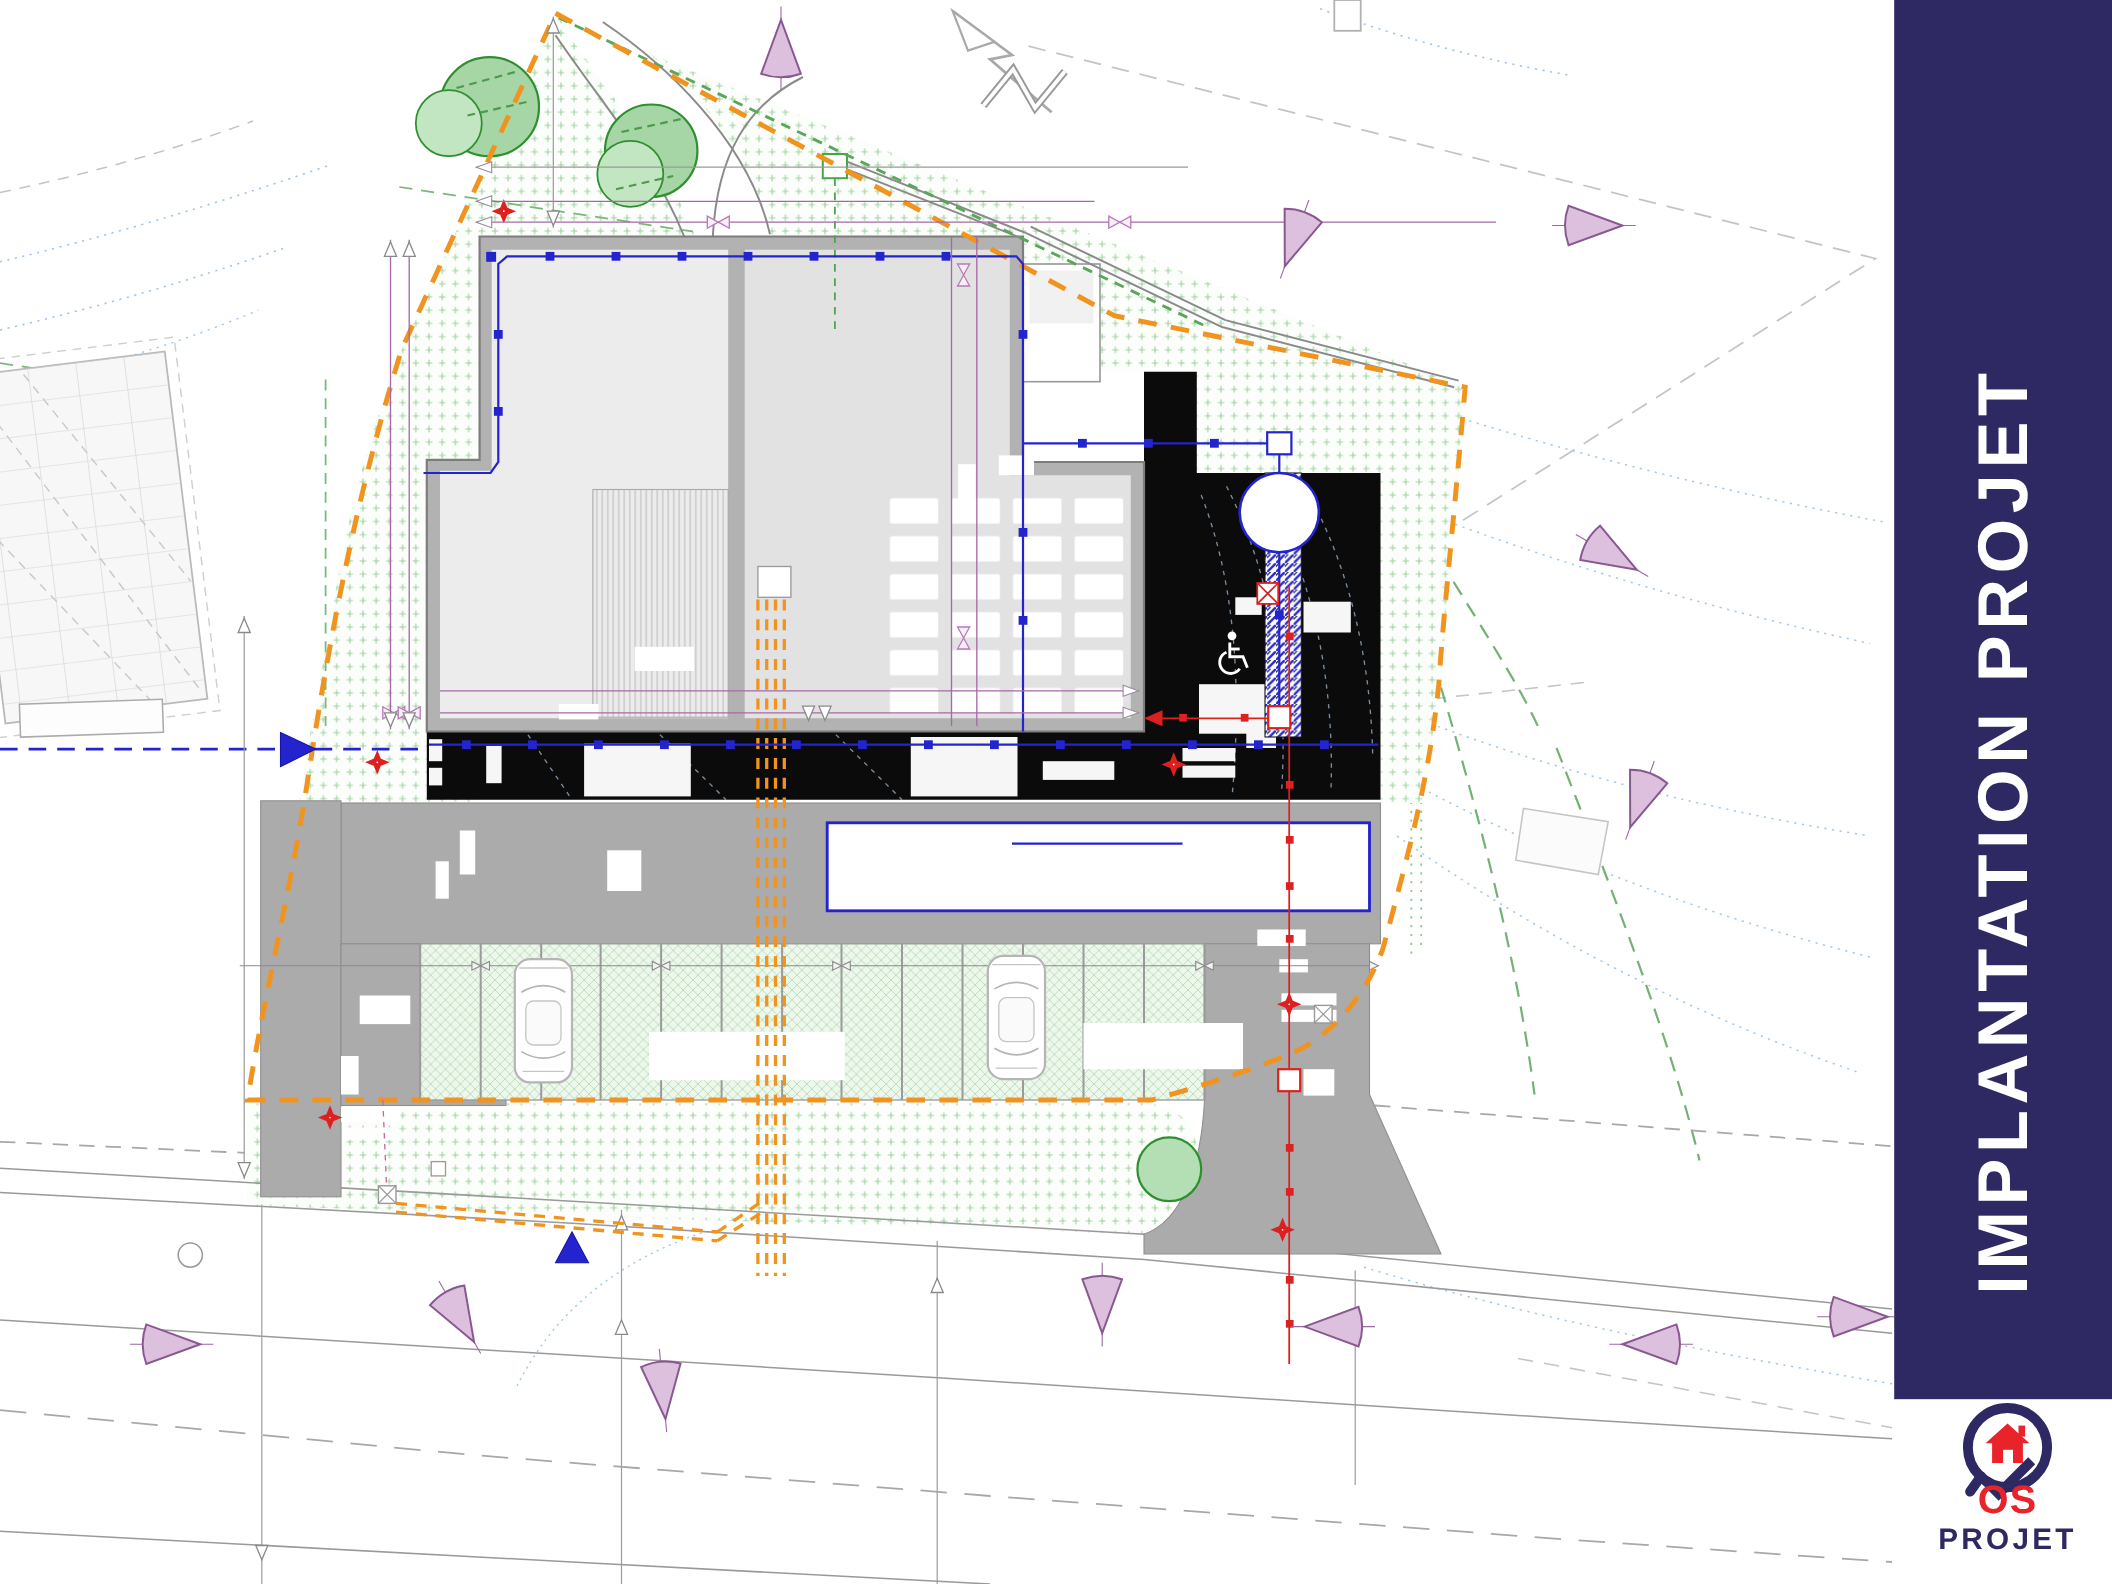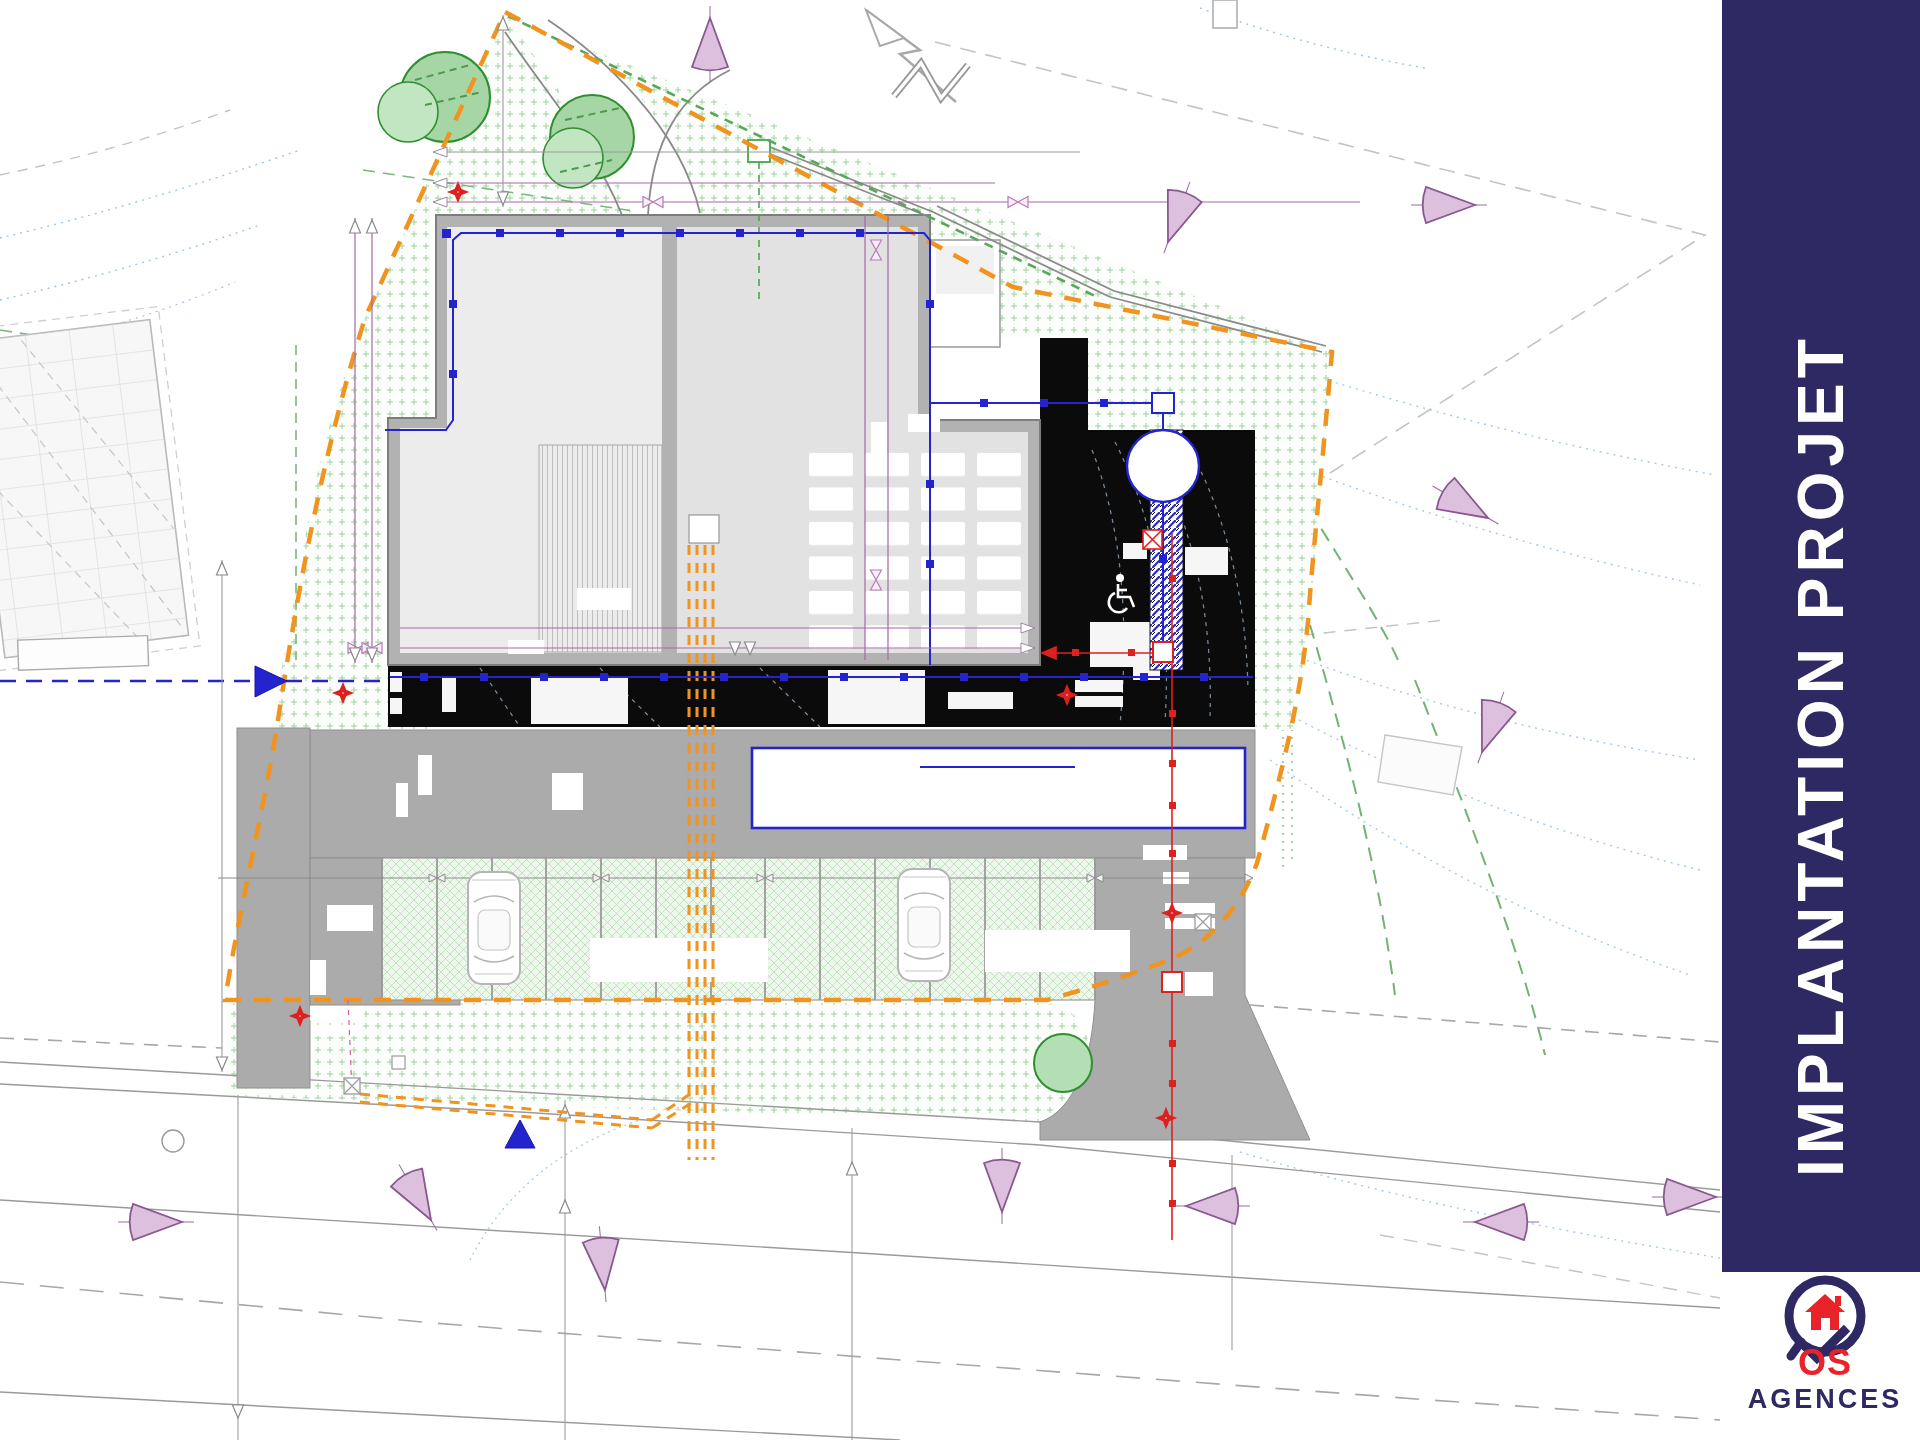--- a/index.html
+++ b/index.html
@@ -418,16 +418,16 @@
         <path d="M54,22 L74,40 H68 V58 H40 V40 H34 Z"></path>
         <rect x="64" y="24" width="6" height="10"></rect>
         <rect x="50" y="46" width="9" height="12" fill="#ffffff"></rect>
       </g>
       <path d="M34,74 L46,86 L76,56" stroke="var(--navy)" stroke-width="9" fill="none"></path>
     </svg>
   </div>
   <div class="vosrow">
     <span class="os">OS</span>
   </div>
-  <div class="agences">AGENCES</div>
+  <div class="agences">PROJET</div>
 </div>
 
 </div>
 
 </body></html>

